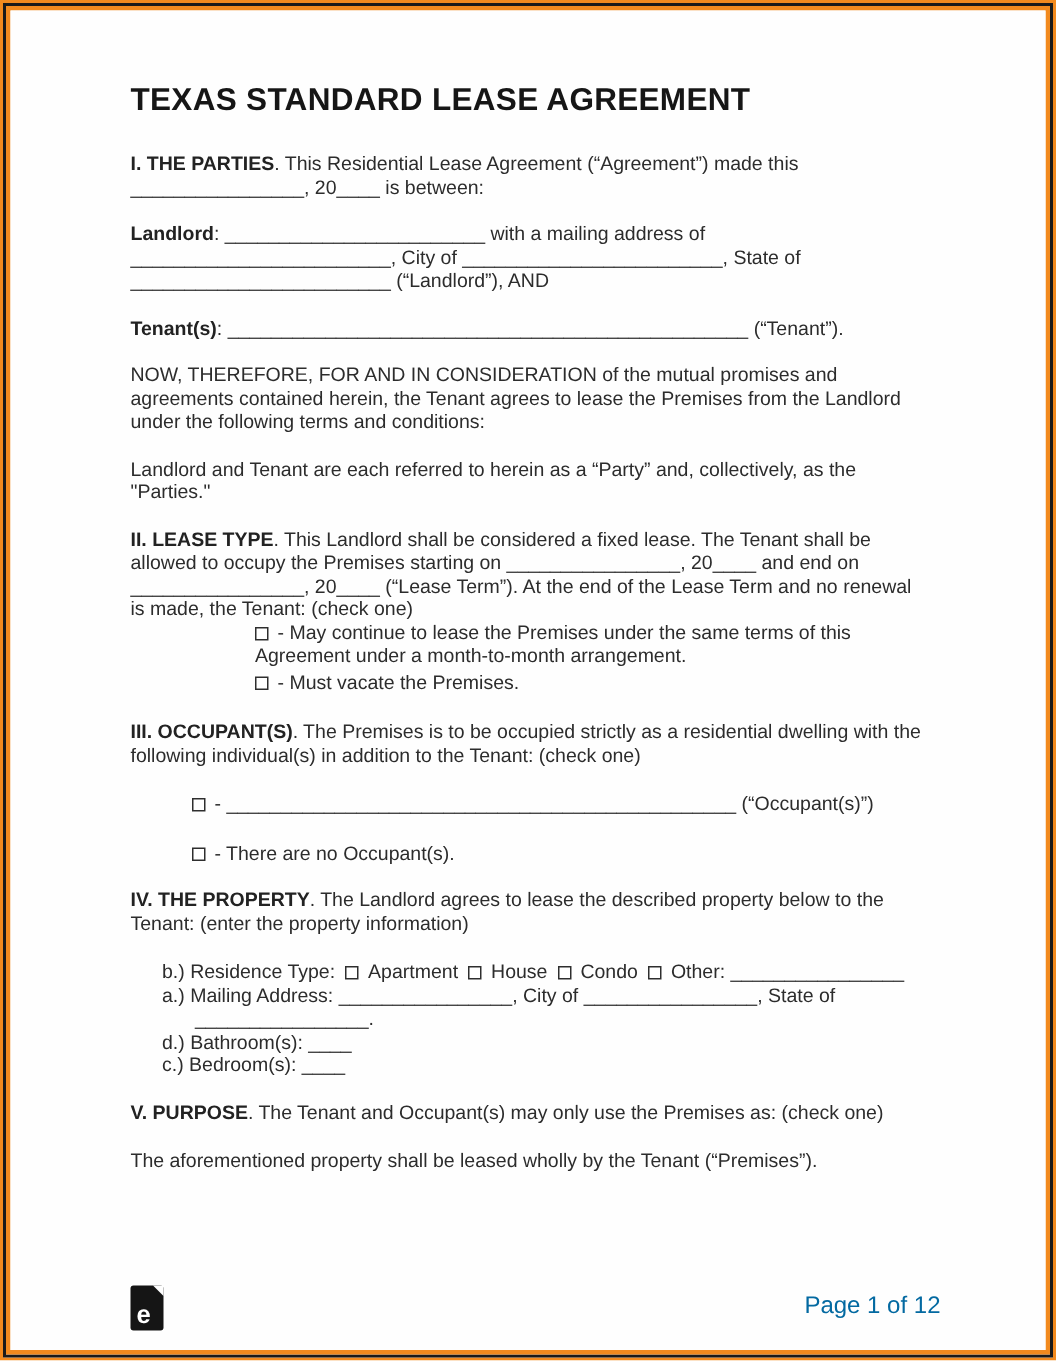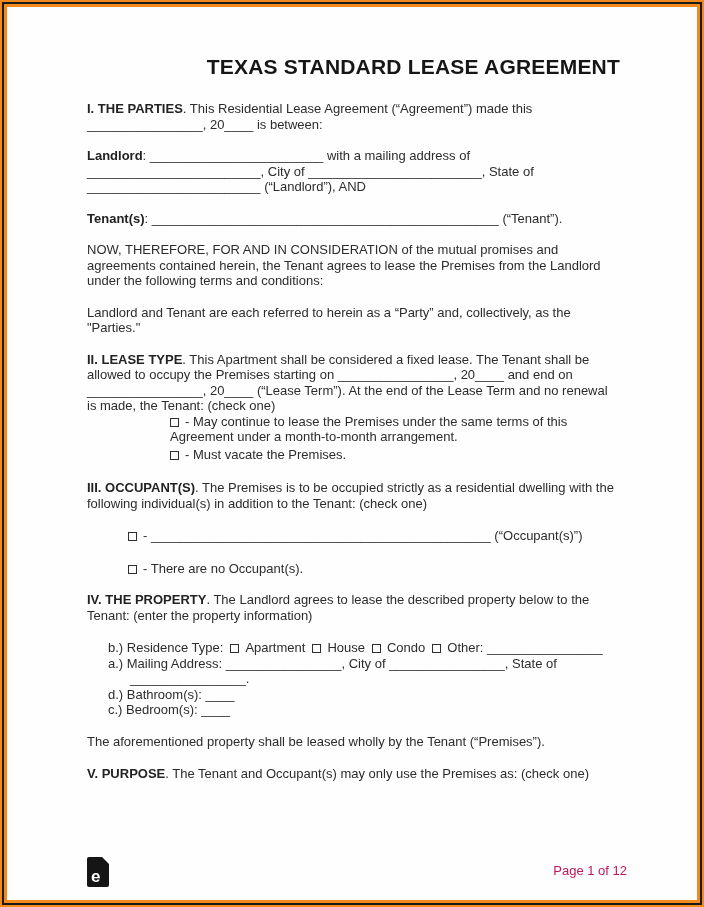--- a/index.html
+++ b/index.html
@@ -27,21 +27,21 @@
     color: #2c2c2c;
     font-size: 13px;
     line-height: 15.5px;
   }
 
   h1.doc-title {
     font-size: 21px;
     line-height: 25px;
     font-weight: bold;
     color: #161616;
-    text-align: right;
+    text-align: left;
     margin-bottom: 22px;
     letter-spacing: 0.2px;
   }
 
   p.para { margin-bottom: 16px; }
   p.para.tight { margin-bottom: 0; }
   b.sec-head { font-weight: bold; color: #222; text-align: center; }
 
   
   .cb {
@@ -86,22 +86,22 @@
     position: absolute;
     left: 4px; bottom: 2px;
     color: #ffffff;
     font-weight: bold;
     font-size: 17px;
     line-height: 17px;
   }
   .page-num {
     position: absolute;
     right: 70px; bottom: 22px;
-    font-size: 13px;
-    color: #be185d;
+    font-size: 16px;
+    color: #0369a1;
   }
 </style>
 </head>
 <body>
 
 <div class="frame-outer">
   <div class="frame-mid">
     <div class="frame-inner">
       <div class="page">
 
@@ -110,21 +110,21 @@
         <p class="para"><b class="sec-head">I. THE PARTIES</b><span>. This Residential Lease Agreement (“Agreement”) made this ________________, 20____ is between:</span></p>
 
         <p class="para"><b class="sec-head">Landlord</b><span>: ________________________ with a mailing address of ________________________, City of ________________________, State of ________________________ (“Landlord”), AND</span></p>
 
         <p class="para"><b class="sec-head">Tenant(s)</b><span>: ________________________________________________ (“Tenant”).</span></p>
 
         <p class="para">NOW, THEREFORE, FOR AND IN CONSIDERATION of the mutual promises and agreements contained herein, the Tenant agrees to lease the Premises from the Landlord under the following terms and conditions:</p>
 
         <p class="para">Landlord and Tenant are each referred to herein as a “Party” and, collectively, as the "Parties."</p>
 
-        <p class="para tight"><b class="sec-head">II. LEASE TYPE</b><span>. This Apartment shall be considered a fixed lease. The Tenant shall be allowed to occupy the Premises starting on ________________, 20____ and end on ________________, 20____ (“Lease Term”). At the end of the Lease Term and no renewal is made, the Tenant: (check one)</span></p>
+        <p class="para tight"><b class="sec-head">II. LEASE TYPE</b><span>. This Landlord shall be considered a fixed lease. The Tenant shall be allowed to occupy the Premises starting on ________________, 20____ and end on ________________, 20____ (“Lease Term”). At the end of the Lease Term and no renewal is made, the Tenant: (check one)</span></p>
 
         <div class="cb-group-ii">
           <div class="cb-item"><span class="cb"></span><span>- May continue to lease the Premises under the same terms of this Agreement under a month-to-month arrangement.</span></div>
           <div class="cb-item"><span class="cb"></span><span>- Must vacate the Premises.</span></div>
         </div>
 
         <p class="para" style="margin-bottom:17px"><b class="sec-head">III. OCCUPANT(S)</b><span>. The Premises is to be occupied strictly as a residential dwelling with the following individual(s) in addition to the Tenant: (check one)</span></p>
 
         <div class="cb-single"><span class="cb"></span><span>- _______________________________________________ (“Occupant(s)”)</span></div>
 
@@ -132,23 +132,23 @@
 
         <p class="para" style="margin-bottom:17px"><b class="sec-head">IV. THE PROPERTY</b><span>. The Landlord agrees to lease the described property below to the Tenant: (enter the property information)</span></p>
 
         <div class="prop-list">
           <div class="prop-item"><span>b.) Residence Type:</span><span class="opt"><span class="cb"></span><span>Apartment</span></span><span class="opt"><span class="cb"></span><span>House</span></span><span class="opt"><span class="cb"></span><span>Condo</span></span><span class="opt"><span class="cb"></span><span>Other: ________________</span></span></div>
           <div class="prop-item">a.) Mailing Address: ________________, City of ________________, State of ________________.</div>
           <div class="prop-item">d.) Bathroom(s): ____</div>
           <div class="prop-item">c.) Bedroom(s): ____</div>
         </div>
 
+        <p class="para" style="margin-bottom:17px"><b class="sec-head">V. PURPOSE</b><span>. The Tenant and Occupant(s) may only use the Premises as: (check one)</span></p>
+
         <p class="para" style="margin-bottom:17px">The aforementioned property shall be leased wholly by the Tenant (“Premises”).</p>
-
-        <p class="para" style="margin-bottom:17px"><b class="sec-head">V. PURPOSE</b><span>. The Tenant and Occupant(s) may only use the Premises as: (check one)</span></p>
 
 
         <div class="logo">
             <span class="logo-e">e</span>
           </div>
         <div class="page-num">Page 1 of 12</div>
 
       </div>
     </div>
   </div>

